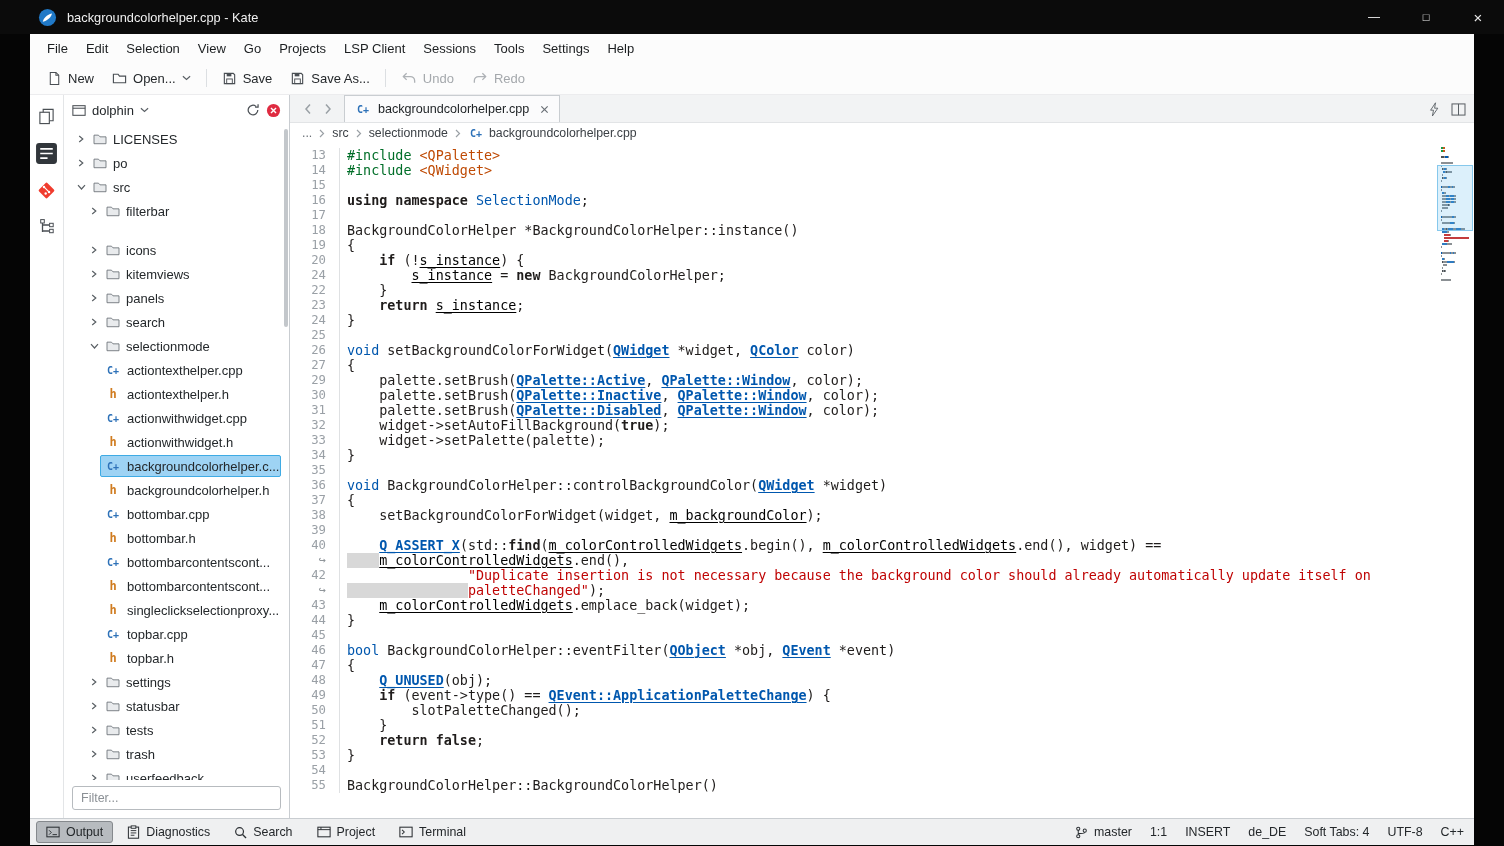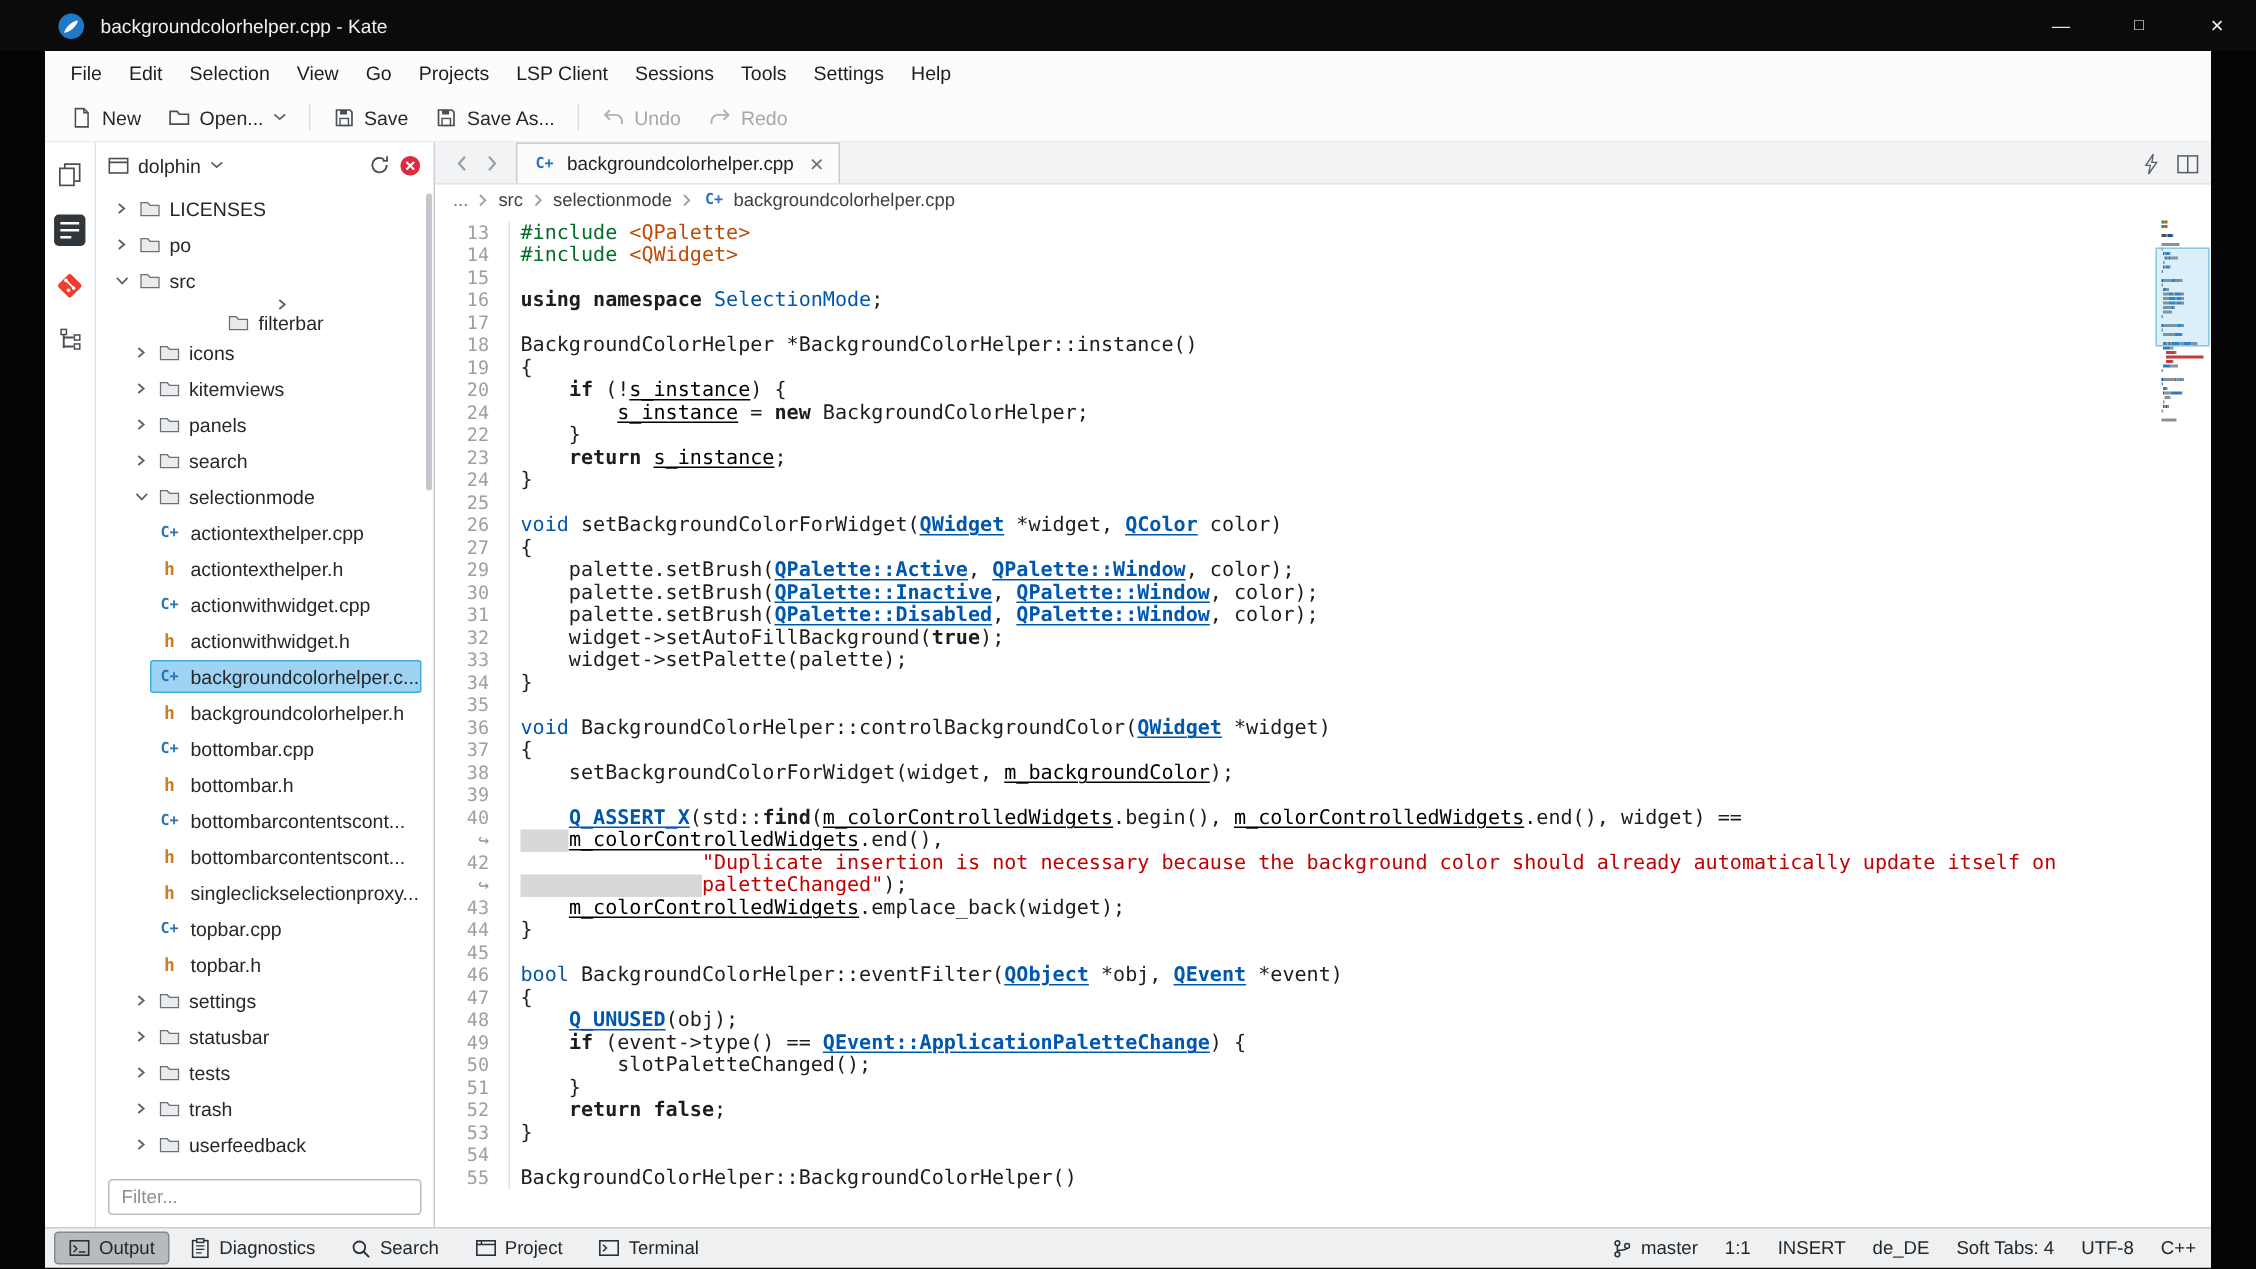--- a/index.html
+++ b/index.html
@@ -300,36 +300,36 @@
               </span>
               <div class="rowbody">
                 <span class="fico">
                   <svg width="14" height="12" viewBox="0 0 16 14">
                     <path d="M1 2.5h5.2L8 4.5h7v8H1z" fill="#e9ebed" stroke="#6a7076" stroke-width="1"></path>
                   </svg>
                 </span>
                 <span class="tlabel">src</span>
               </div>
             </div>
-            <div class="trow" style="padding-left: 23px; flex-direction: column;">
+            <div class="trow" style="padding-left: 23px;">
               <span class="arr ic">
                 <svg width="8" height="8" viewBox="0 0 8 8">
                   <path d="M2.2 1l3.6 3-3.6 3" fill="none" stroke="#5a6065" stroke-width="1.2"></path>
                 </svg>
               </span>
               <div class="rowbody">
                 <span class="fico">
                   <svg width="14" height="12" viewBox="0 0 16 14">
                     <path d="M1 2.5h5.2L8 4.5h7v8H1z" fill="#e9ebed" stroke="#6a7076" stroke-width="1"></path>
                   </svg>
                 </span>
                 <span class="tlabel">filterbar</span>
               </div>
             </div>
-            <div class="trow" style="padding-left: 23px;">
+            <div class="trow" style="padding-left: 23px; margin-top: 15px;">
               <span class="arr ic">
                 <svg width="8" height="8" viewBox="0 0 8 8">
                   <path d="M2.2 1l3.6 3-3.6 3" fill="none" stroke="#5a6065" stroke-width="1.2"></path>
                 </svg>
               </span>
               <div class="rowbody">
                 <span class="fico">
                   <svg width="14" height="12" viewBox="0 0 16 14">
                     <path d="M1 2.5h5.2L8 4.5h7v8H1z" fill="#e9ebed" stroke="#6a7076" stroke-width="1"></path>
                   </svg>

